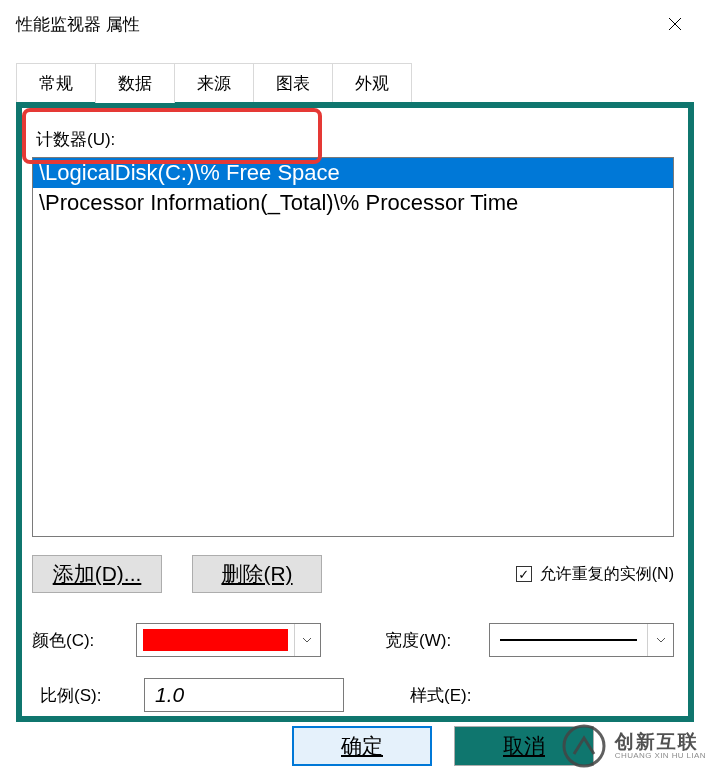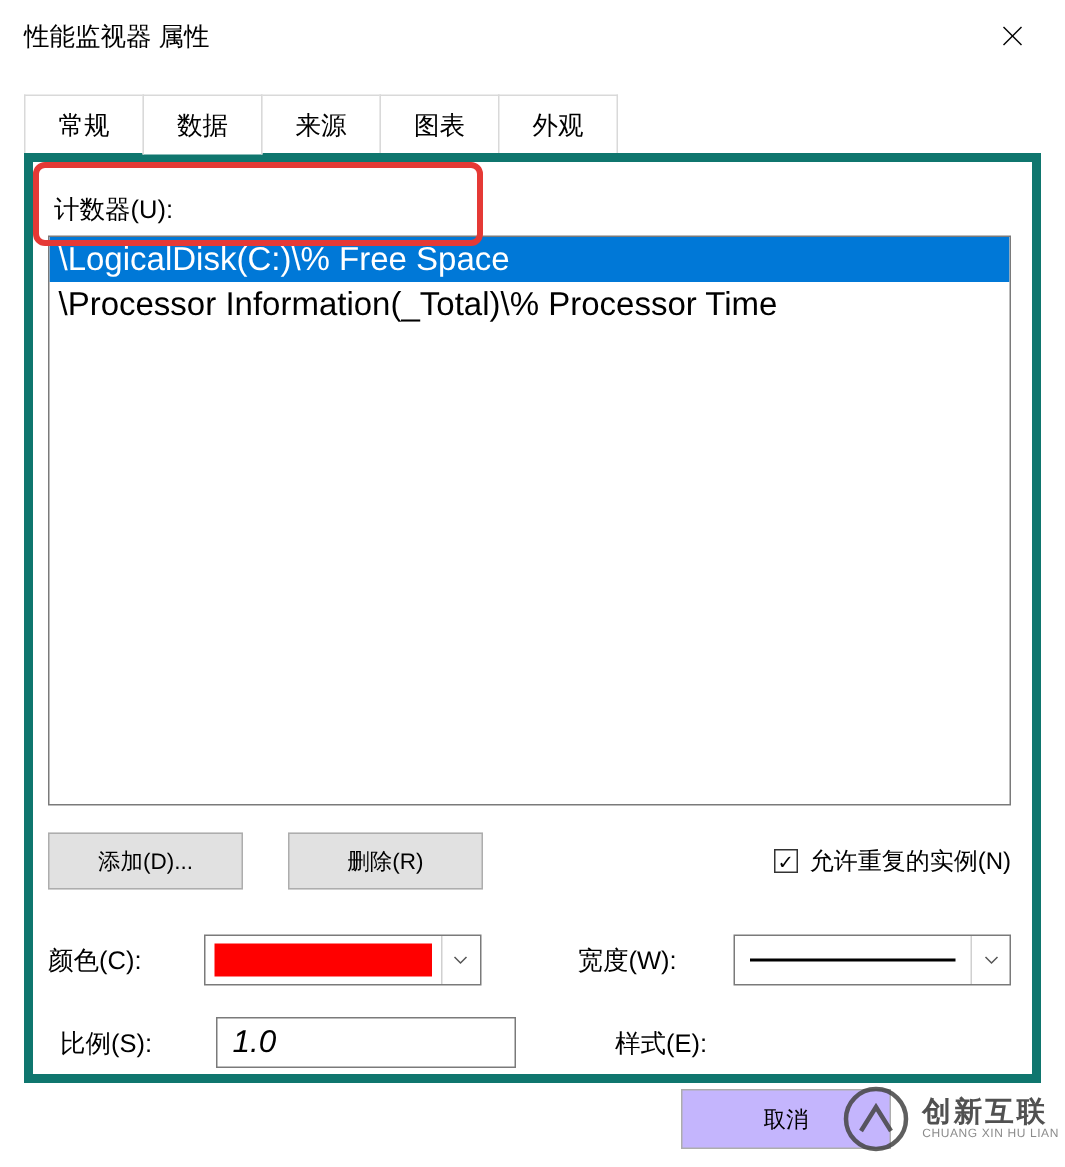--- a/index.html
+++ b/index.html
@@ -13,38 +13,38 @@
   .tab { padding: 8px 22px 8px 22px; border: 1px solid #d9d9d9; border-bottom: none; background: #fff; margin-right: -1px; font-size: 17px; color: #000; position: relative; top: 1px; cursor: default; }
   .tab.active { background: #fff; border-top: 1px solid #d9d9d9; z-index: 2; }
   .tab:not(.active) { background: #fff; }
   .tab-body { border: 6px solid #0f766e; margin: 0 16px 0 16px; padding: 20px 14px 14px 10px; position: relative; height: 620px; }
   .counters-label { font-size: 17px; color: #000; margin: 0 0 6px 4px; }
   .listbox { border: 1px solid #7a7a7a; height: 380px; width: 100%; background: #fff; overflow: hidden; position: relative; }
   .list-item { font-size: 22px; padding: 2px 6px; white-space: nowrap; cursor: default; }
   .list-item.selected { background: #0078d7; color: #fff; }
   .highlight-box { position: absolute; border: 4px solid #e53935; border-radius: 8px; pointer-events: none; }
   .btn-row { display: flex; align-items: center; margin-top: 18px; gap: 30px; }
-  .btn { min-width: 130px; height: 38px; border: 1px solid #adadad; background: #e1e1e1; font-size: 15px; display: flex; align-items: center; justify-content: center; cursor: default; }
+  .btn { min-width: 130px; height: 38px; border: 1px solid #adadad; background: #e1e1e1; font-size: 21px; display: flex; align-items: center; justify-content: center; cursor: default; text-decoration: underline; }
   .checkbox-wrap { display: flex; align-items: center; margin-left: auto; gap: 8px; }
   .chk { width: 16px; height: 16px; border: 1px solid #333; display: flex; align-items: center; justify-content: center; font-size: 12px; line-height: 1; }
   .chk.checked::after { content: "✓"; font-size: 13px; color: #000; }
   .form-row { display: flex; align-items: center; margin-top: 30px; gap: 20px; }
   .form-label { font-size: 17px; min-width: 84px; }
   .combo { height: 34px; border: 1px solid #7a7a7a; background: #fff; display: flex; align-items: center; position: relative; }
   .combo .swatch { flex: 1; margin: 4px 6px; height: 22px; }
   .combo .swatch.red { background: #f00; }
   .combo .line { flex: 1; margin: 0 10px; border-top: 2px solid #000; height: 0; }
   .combo .drop { width: 26px; height: 100%; border-left: 1px solid #d0d0d0; display: flex; align-items: center; justify-content: center; }
   .combo .drop svg { width: 10px; height: 6px; }
   .color-combo { width: 200px; }
   .width-combo { width: 200px; }
   .scale-combo { width: 200px; background: #fff; display: flex; align-items: center; padding-left: 10px; font-size: 21px; font-style: italic; }
   .cutoff-row { display: flex; align-items: center; gap: 20px; position: absolute; bottom: 4px; left: 18px; right: 18px; }
   .footer { position: absolute; bottom: 12px; right: 116px; display: flex; gap: 22px; }
-  .footer .btn { min-width: 140px; height: 40px; background: #c4b5fd; }
+  .footer .btn { min-width: 140px; height: 40px; background: #0f766e; }
   .footer .btn.primary { border: 2px solid #0078d7; background: #e5f1fb; }
   .watermark { position: absolute; right: 4px; bottom: 10px; display: flex; align-items: center; gap: 9px; opacity: 0.85; }
   .watermark .logo { width: 44px; height: 44px; }
   .watermark .txt { display: flex; flex-direction: column; line-height: 1.05; }
   .watermark .cn { font-size: 19px; font-weight: 700; letter-spacing: 2px; color: #333; }
   .watermark .en { font-size: 8px; color: #777; letter-spacing: 0.4px; }
 </style>
 </head>
 <body>
 
@@ -112,20 +112,21 @@
       <div class="form-label">比例(S):</div>
       <div class="combo scale-combo">
         <span>1.0</span>
       </div>
       <div style="width:26px"></div>
       <div class="form-label">样式(E):</div>
     </div>
   </div>
 
   <div class="footer">
+    <div class="btn primary">确定</div>
     <div class="btn">取消</div>
   </div>
 
   <div class="watermark">
     <svg class="logo" viewBox="0 0 44 44">
       <circle cx="22" cy="22" r="20" fill="none" stroke="#444" stroke-width="3"></circle>
       <path d="M12 30 L22 14 L32 30" fill="none" stroke="#444" stroke-width="3"></path>
     </svg>
     <div class="txt">
       <span class="cn">创新互联</span>

